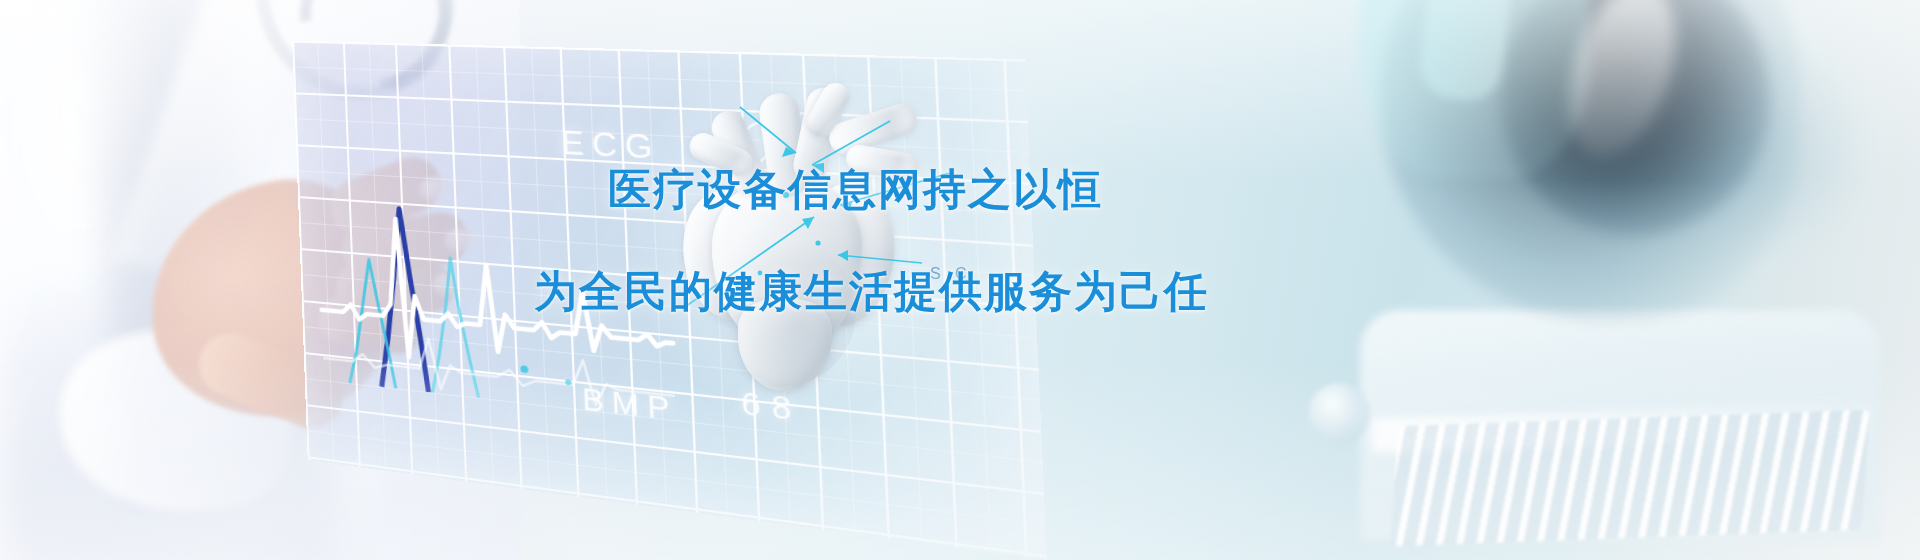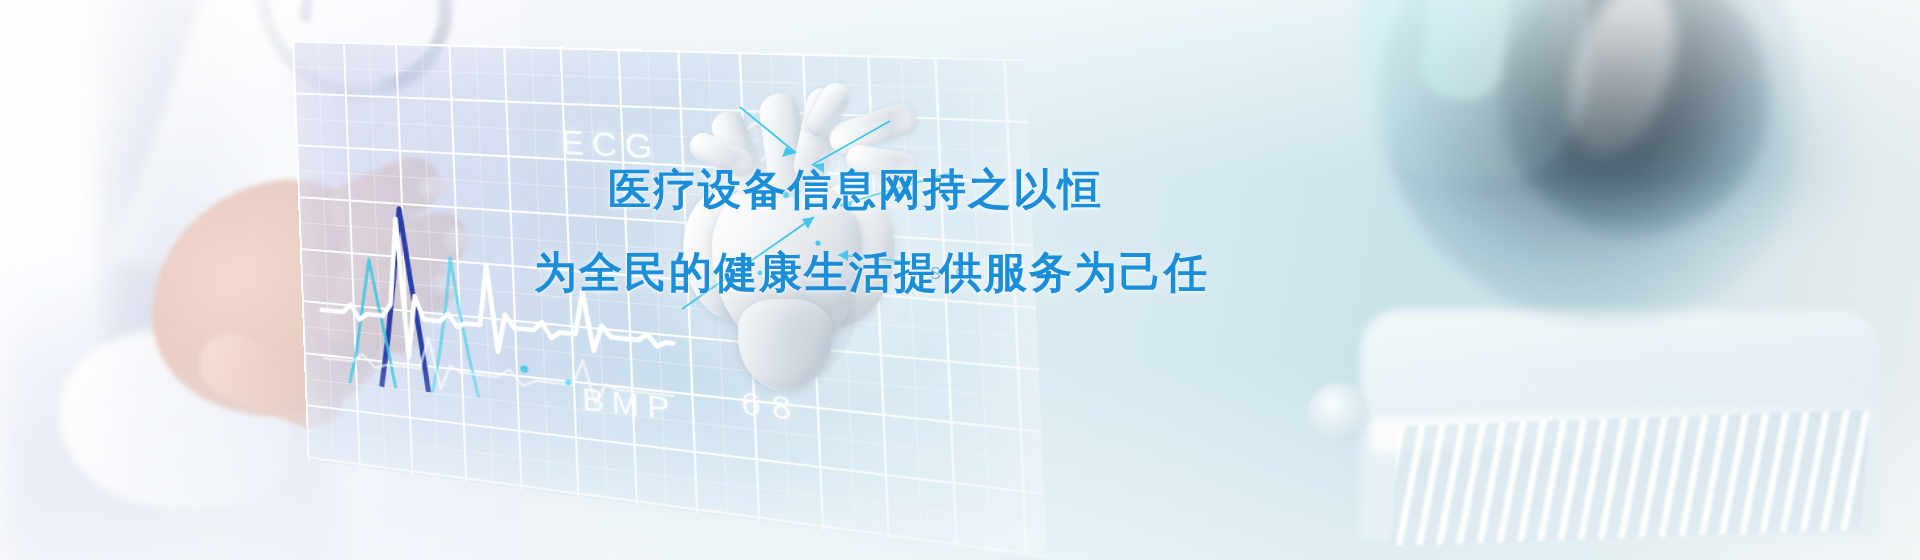--- a/index.html
+++ b/index.html
@@ -294,21 +294,21 @@
   .headline {
     font-family:"Liberation Sans", "DejaVu Sans", sans-serif;
     font-weight:bold;
     font-size:43px;
     line-height:1.08;
     color:#1a8ed8;
     letter-spacing:2px;
     white-space:nowrap;
     text-shadow:0 1px 3px rgba(255,255,255,.85), 0 0 16px rgba(255,255,255,.55);
   }
-  #headline-main { margin-bottom:37px; }
+  #headline-main { margin-bottom:56px; }
   #headline-sub  { margin-left:-74px; }
 </style>
 </head>
 <body>
 
 <div id="banner">
 
   <div>
     <div class="coat"></div>
     <div class="coat-shadow-1"></div>

